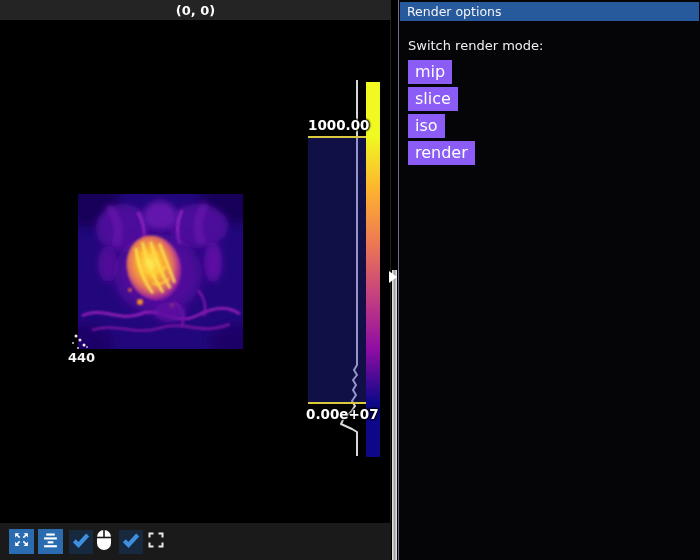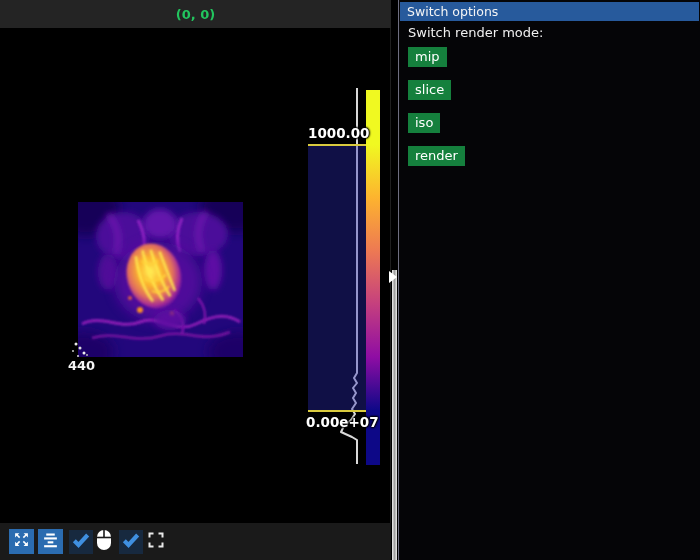--- a/index.html
+++ b/index.html
@@ -5,22 +5,22 @@
   html,body{margin:0;padding:0;background:#000;}
   *{box-sizing:border-box;}
   .app{
     position:relative;width:700px;height:560px;background:#000;overflow:hidden;
     font-family:"DejaVu Sans","Liberation Sans",sans-serif;color:#fff;
     -webkit-font-smoothing:antialiased;
   }
   
   .left-panel{position:absolute;left:0;top:0;width:391px;height:560px;display:flex;flex-direction:column;}
   .viewer-titlebar{
-    height:28px;background:#242424;display:flex;align-items:center;justify-content:center;
-    font-size:13px;font-weight:bold;color:#22c55e;flex:0 0 auto;
+    height:20px;background:#242424;display:flex;align-items:center;justify-content:center;
+    font-size:13px;font-weight:bold;color:#ffffff;flex:0 0 auto;
   }
   .viewer-canvas{position:relative;flex:1;background:#000;border-right:1px solid #1e1e1e;overflow:hidden;}
   
   .volume-image{position:absolute;left:78px;top:174px;width:165px;height:155px;}
   .corner-dots{position:absolute;left:0;top:0;width:2px;height:2px;border-radius:50%;background:transparent;
     box-shadow:75px 315px 0 0.5px #e9e9e9,79px 319px 0 0.5px #dcdcdc,72px 322px 0 0 #c8c8c8,
                83px 324px 0 0.5px #f0f0f0,77px 327px 0 0 #d5d5d5,86px 326px 0 0 #b5b5b5;}
   .tick-label{
     position:absolute;left:68px;top:330px;font-size:13px;font-weight:bold;color:#f5f5f5;
     text-shadow:0 1px 1px #000,0 -1px 1px #000,1px 0 1px #000,-1px 0 1px #000;
@@ -68,25 +68,25 @@
   }
   
   .right-panel{
     position:absolute;left:398px;top:0;width:302px;height:560px;background:#050507;
     border-left:1px solid #6e6e80;
   }
   .panel-titlebar{
     margin:2px 1px 0 1px;height:19px;background:#275a9c;display:flex;align-items:center;
     padding-left:7px;font-size:12.5px;color:#f5f5f5;
   }
-  .panel-body{padding:4px 0 0 9px;}
+  .panel-body{padding:17px 0 0 9px;}
   .panel-prompt{font-size:13px;color:#f0f0f0;margin-bottom:7px;}
   .mode-btn{
-    display:table;background:#15803d;color:#fff;font-size:13px;padding:2px 7px 3px 7px;
-    margin-bottom:13px;cursor:pointer;
+    display:table;background:#8b5cf6;color:#fff;font-size:16px;padding:2px 7px 3px 7px;
+    margin-bottom:3px;cursor:pointer;
   }
 </style>
 </head>
 <body>
 
 <div class="app">
 
   <div class="left-panel">
 
     <div class="viewer-titlebar">
@@ -223,21 +223,21 @@
         </span>
       </div>
     </div>
   </div>
 
   <div class="panel-resize-bar"></div>
   <div class="panel-collapse-arrow"></div>
 
   <div class="right-panel">
     <div class="panel-titlebar">
-      <span>Switch options</span>
+      <span>Render options</span>
     </div>
     <div class="panel-body">
       <div class="panel-prompt">Switch render mode:</div>
       <div class="mode-btn">mip</div>
       <div class="mode-btn">slice</div>
       <div class="mode-btn">iso</div>
       <div class="mode-btn">render</div>
     </div>
   </div>
 

